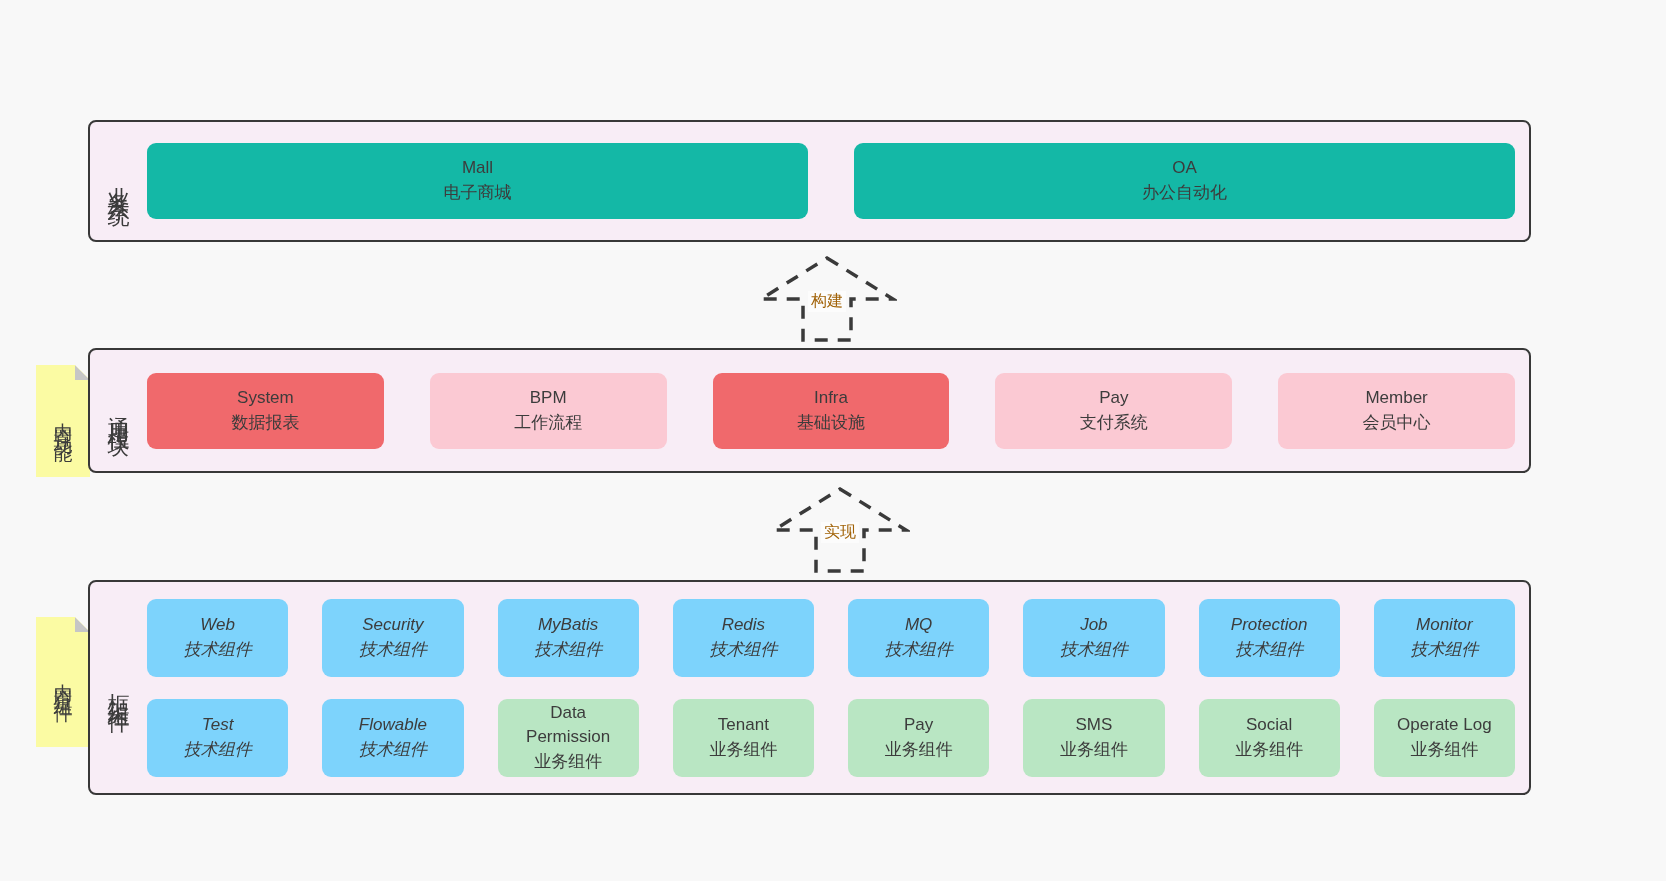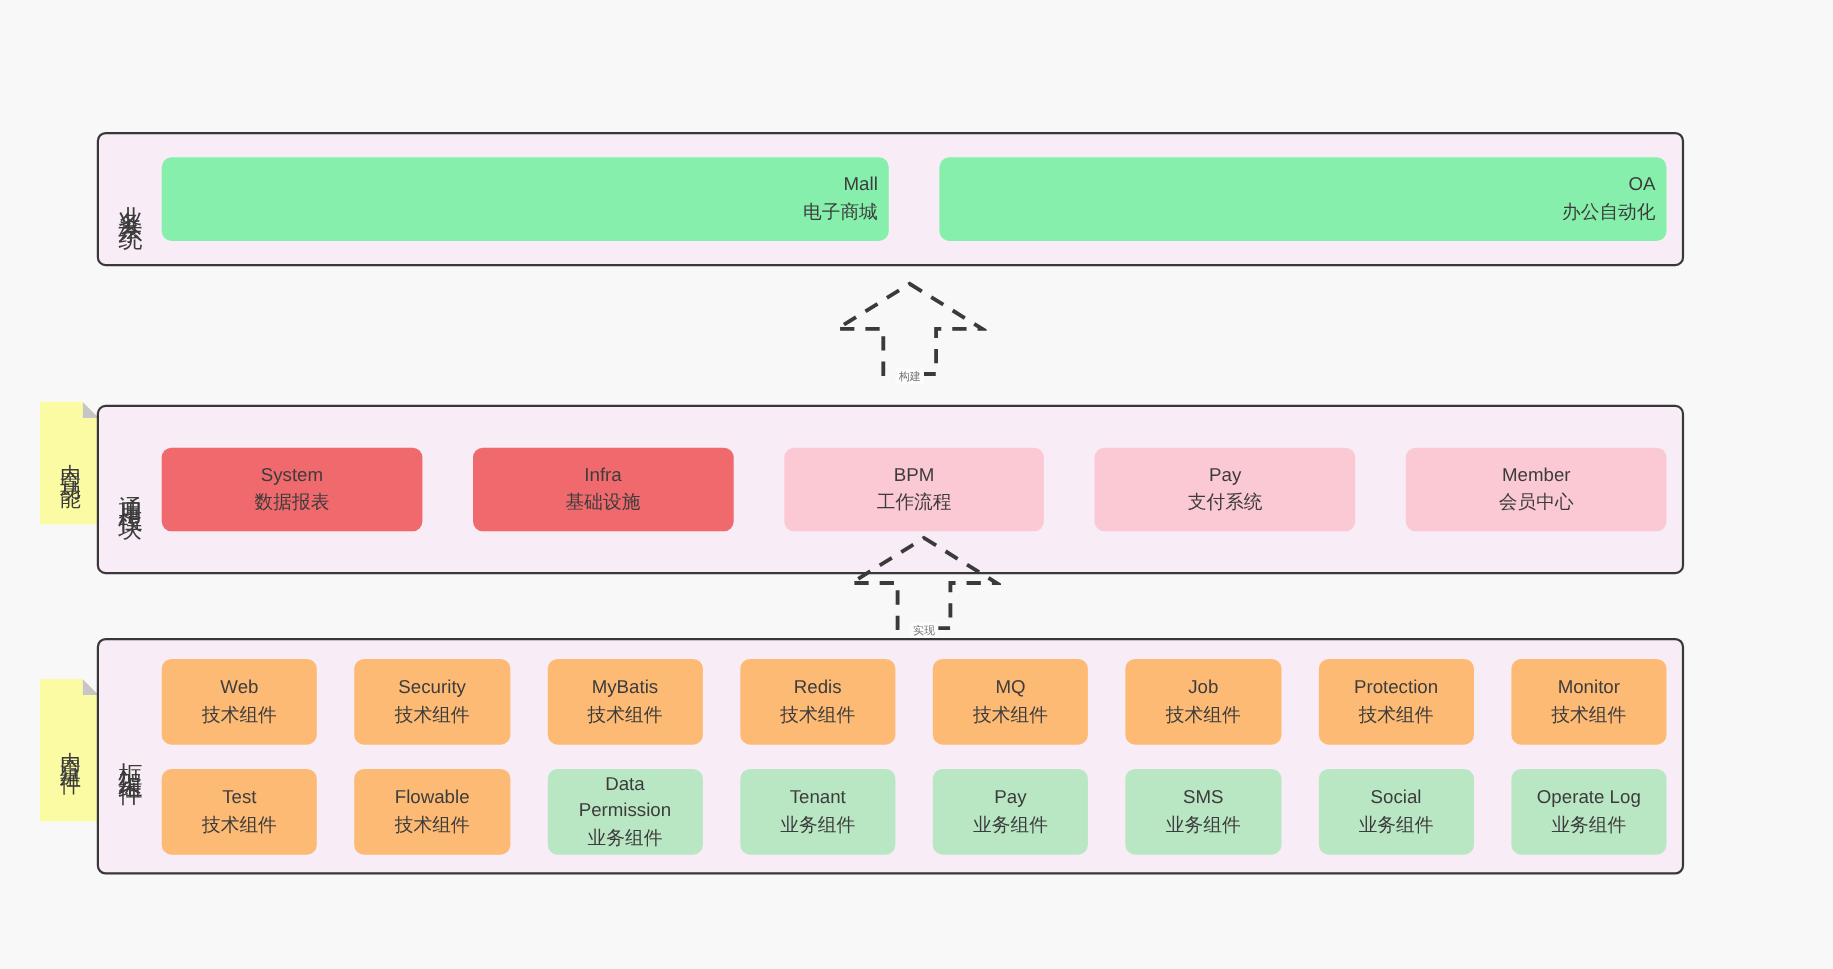--- a/index.html
+++ b/index.html
@@ -13,21 +13,21 @@
   }
   .layer {
     position:absolute; left:88px; width:1443px;
     background:#f8edf6;
     border:2.5px solid #383838;
     border-radius:8px;
     display:flex;
     z-index:1;
   }
   .layer-business   { top:120px; height:122px; }
-  .layer-modules    { top:368px; height:154px; }
+  .layer-modules    { top:348px; height:125px; }
   .layer-components { top:580px; height:215px; }
 
   .side-label {
     width:57px; flex:0 0 57px;
     display:flex; align-items:center; justify-content:center;
   }
   .side-label span {
     writing-mode:vertical-rl; text-orientation:upright;
     font-size:22px; letter-spacing:6px; color:#3b3b3b;
   }
@@ -40,24 +40,24 @@
   .row-8 { gap:34px; }
   .box {
     flex:1 1 0; height:76px;
     border-radius:9px;
     display:flex; flex-direction:column; align-items:center; justify-content:center;
     text-align:center; line-height:1.45; color:#3c3c3c;
     padding:0 10px;
   }
   .row-8 .box { height:78px; }
   .bt,.bs { font-size:17px; }
-  .c-blue   { background:#86efac;align-items:flex-end; }
+  .c-blue   { background:#14b8a6; }
   .c-red    { background:#f0696c; }
   .c-pink   { background:#fbc9d3; }
-  .c-green  { background:#fdba74; }
+  .c-green  { background:#7dd3fc;font-style:italic; }
   .c-lgreen { background:#b9e6c3; }
 
   .note {
     position:absolute; width:54px; z-index:0;
     background:#fbfba3;
     display:flex; align-items:center; justify-content:center;
     clip-path:polygon(0 0, calc(100% - 15px) 0, 100% 15px, 100% 100%, 0 100%);
   }
   .note span {
     writing-mode:vertical-rl; text-orientation:upright;
@@ -75,21 +75,21 @@
   .arrow-build     { left:757px; top:255px; }
   .arrow-implement { left:770px; top:486px; }
   .arrow svg { display:block; }
   .arrow polygon {
     fill:none; stroke:#3a3a3a; stroke-width:3.5;
     stroke-dasharray:13 10;
   }
   .arrow-label {
     position:absolute; left:50%; top:36px; transform:translateX(-50%);
     background:#fcfcfc; padding:0 3px;
-    font-size:10px; color:#737373; white-space:nowrap;margin-top:44px;
+    font-size:16px; color:#a16207; white-space:nowrap;
   }
 </style>
 </head>
 <body>
 
 <div class="layer layer-business">
   <div class="side-label">
     <span>业务系统</span>
   </div>
   <div class="content">
@@ -120,27 +120,27 @@
 <div class="layer layer-modules">
   <div class="side-label">
     <span>通用模块</span>
   </div>
   <div class="content">
     <div class="row">
       <div class="box c-red">
         <span class="bt">System</span>
         <span class="bs">数据报表</span>
       </div>
+      <div class="box c-pink">
+        <span class="bt">BPM</span>
+        <span class="bs">工作流程</span>
+      </div>
       <div class="box c-red">
         <span class="bt">Infra</span>
         <span class="bs">基础设施</span>
-      </div>
-      <div class="box c-pink">
-        <span class="bt">BPM</span>
-        <span class="bs">工作流程</span>
       </div>
       <div class="box c-pink">
         <span class="bt">Pay</span>
         <span class="bs">支付系统</span>
       </div>
       <div class="box c-pink">
         <span class="bt">Member</span>
         <span class="bs">会员中心</span>
       </div>
     </div>

